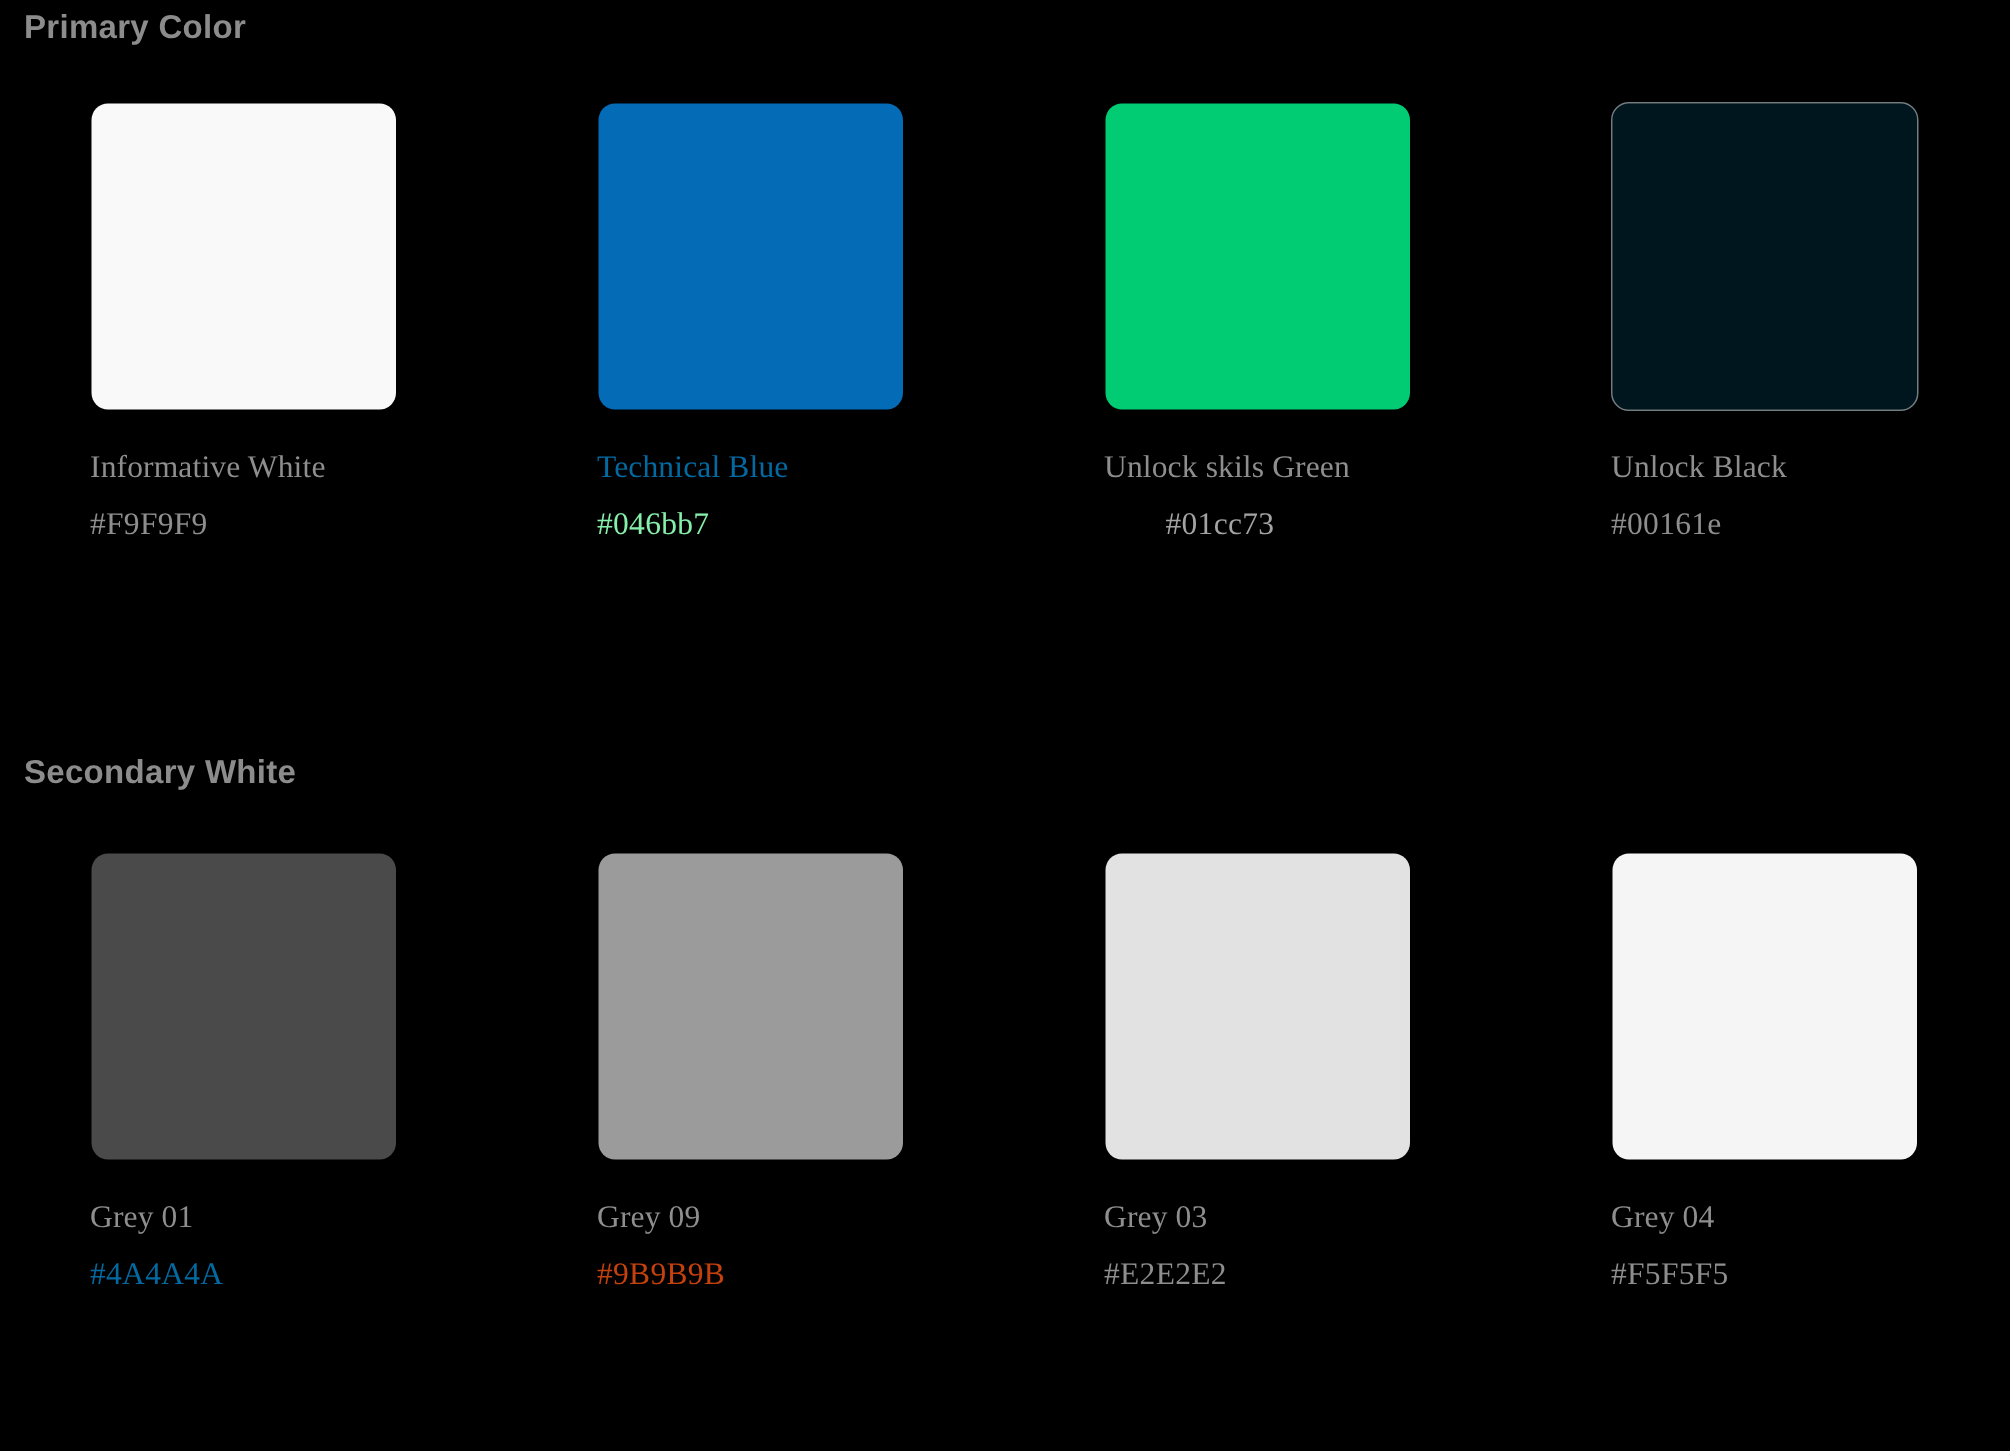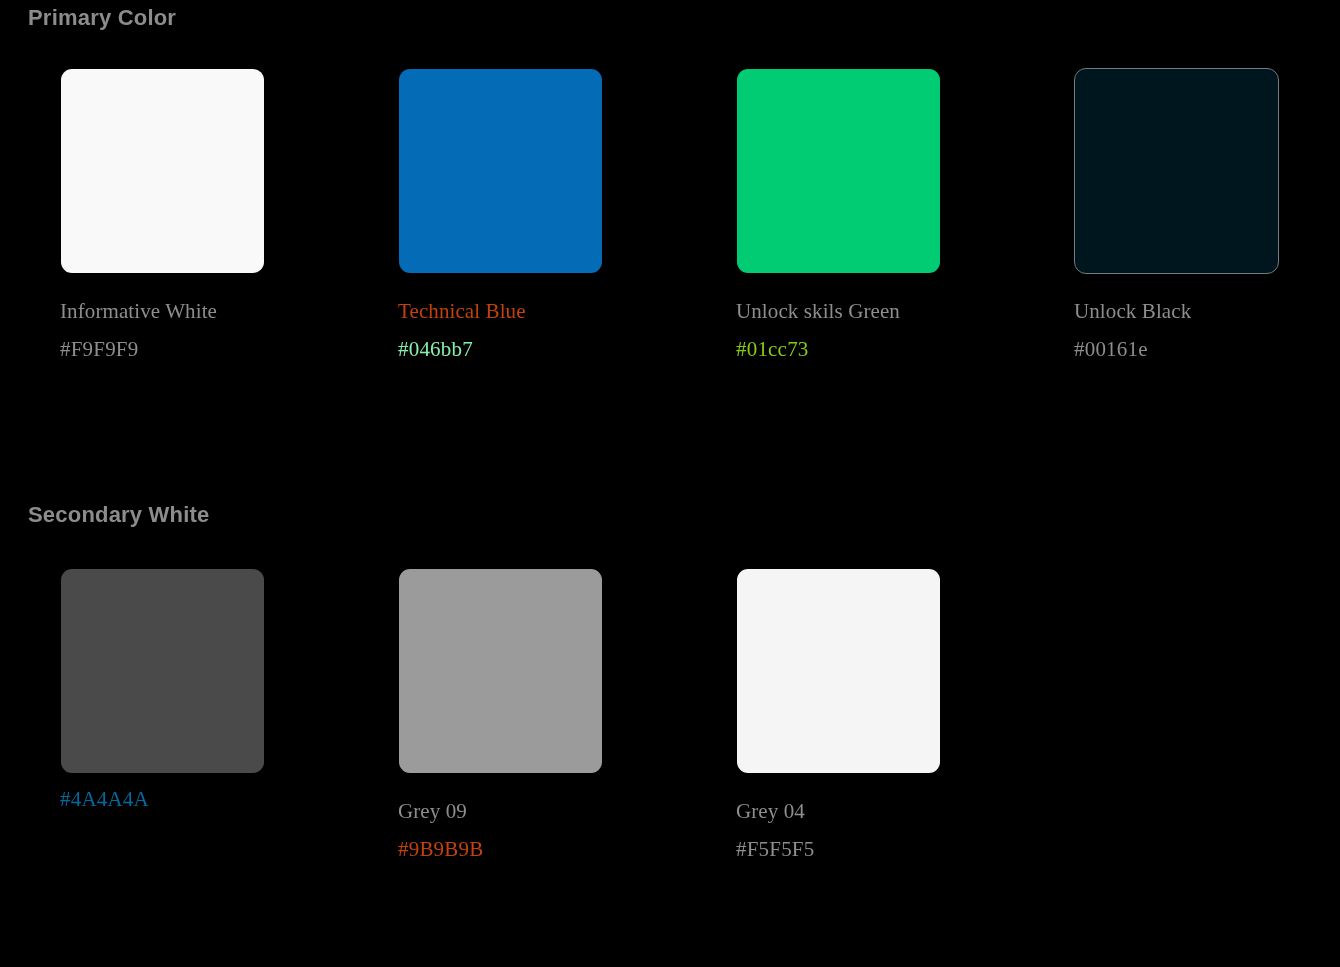--- a/index.html
+++ b/index.html
@@ -31,21 +31,21 @@
     width: 1340px;
   }
   .section--primary   { top: 0px; }
   .section--secondary { top: 497px; }
 
   .section-title {
     font-size: 22px;
     font-weight: bold;
     letter-spacing: 0.2px;
     color: #8c8c8c;
-    padding-left: 28px;
+    padding-left: 16px;
     height: 36px;
     line-height: 36px;
     white-space: nowrap;
   }
 
   
   .swatch-grid {
     position: relative;
     margin-top: 32px;
     height: 310px;
@@ -106,55 +106,61 @@
     <div class="swatch-grid">
 
       <div class="swatch-cell">
         <div class="swatch-chip" style="background-color: rgb(249, 249, 249);"></div>
         <div class="swatch-name" style="color: rgb(142, 142, 142);">Informative White</div>
         <div class="swatch-hex" style="color: rgb(142, 142, 142);">#F9F9F9</div>
       </div>
 
       <div class="swatch-cell">
         <div class="swatch-chip" style="background-color: rgb(4, 107, 183);"></div>
-        <div class="swatch-name" style="color: #c2410c;">Technical Blue</div>
+        <div class="swatch-name" style="color: #0369a1;">Technical Blue</div>
         <div class="swatch-hex" style="color: #86efac;">#046bb7</div>
       </div>
 
       <div class="swatch-cell">
         <div class="swatch-chip" style="background-color: rgb(1, 204, 115);"></div>
         <div class="swatch-name" style="color: rgb(142, 142, 142);">Unlock skils Green</div>
-        <div class="swatch-hex" style="color: #84cc16;">#01cc73</div>
+        <div class="swatch-hex" style="color: #a3a3a3; margin-left: 41px;">#01cc73</div>
       </div>
 
       <div class="swatch-cell">
         <div class="swatch-chip has-outline" style="background-color: rgb(0, 22, 30); border-color: rgb(112, 125, 130);"></div>
         <div class="swatch-name" style="color: rgb(142, 142, 142);">Unlock Black</div>
         <div class="swatch-hex" style="color: rgb(142, 142, 142);">#00161e</div>
       </div>
 
     </div>
   </section>
 
   <section class="section section--secondary">
     <h2 class="section-title" style="color: rgb(140, 140, 140);">Secondary White</h2>
 
     <div class="swatch-grid">
 
       <div class="swatch-cell">
         <div class="swatch-chip" style="background-color: rgb(74, 74, 74);"></div>
+        <div class="swatch-name" style="color: rgb(142, 142, 142);">Grey 01</div>
         <div class="swatch-hex" style="color: #0369a1;">#4A4A4A</div>
       </div>
 
       <div class="swatch-cell">
         <div class="swatch-chip" style="background-color: rgb(155, 155, 155);"></div>
         <div class="swatch-name" style="color: rgb(142, 142, 142);">Grey 09</div>
         <div class="swatch-hex" style="color: #c2410c;">#9B9B9B</div>
       </div>
 
+      <div class="swatch-cell">
+        <div class="swatch-chip" style="background-color: rgb(226, 226, 226);"></div>
+        <div class="swatch-name" style="color: rgb(142, 142, 142);">Grey 03</div>
+        <div class="swatch-hex" style="color: rgb(142, 142, 142);">#E2E2E2</div>
+      </div>
 
       <div class="swatch-cell">
         <div class="swatch-chip" style="background-color: rgb(245, 245, 245);"></div>
         <div class="swatch-name" style="color: rgb(142, 142, 142);">Grey 04</div>
         <div class="swatch-hex" style="color: rgb(142, 142, 142);">#F5F5F5</div>
       </div>
 
     </div>
   </section>
 

